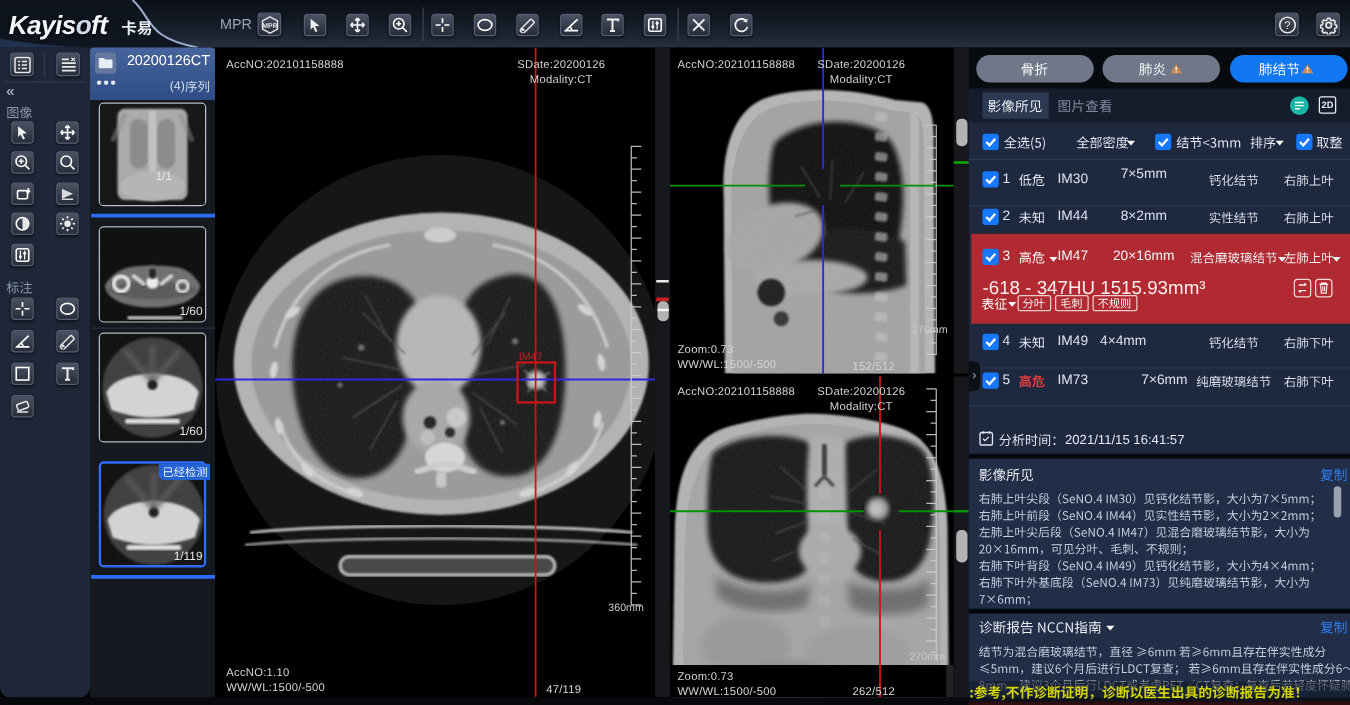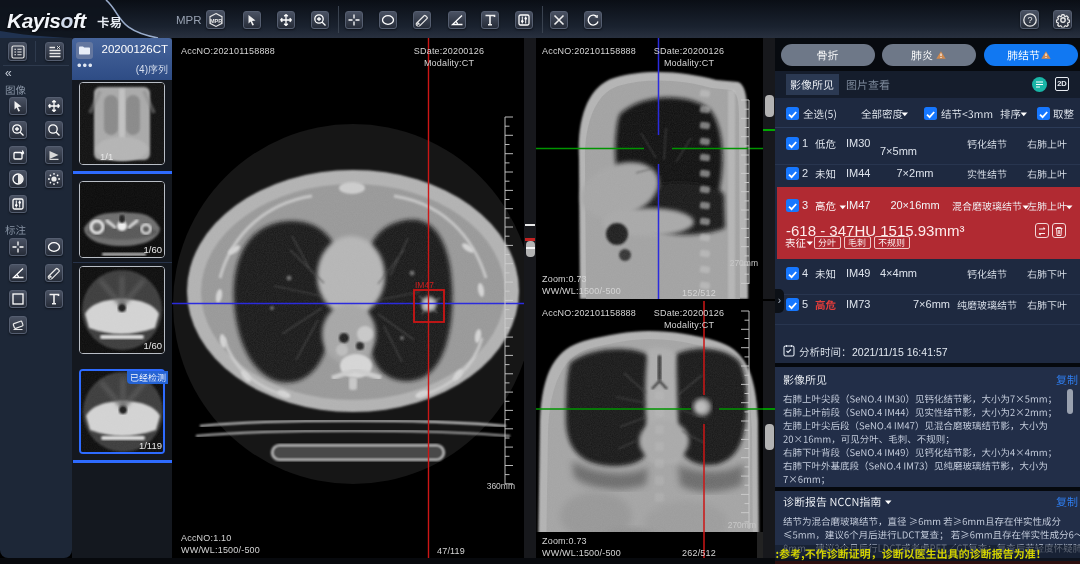--- a/index.html
+++ b/index.html
@@ -228,21 +228,21 @@
 <div class="ab" style="left:79px;top:82px;width:86px;height:83px;border:1px solid #b9bec6;border-radius:4px;background:#0d0d0d;overflow:hidden"><svg width="84" height="81" viewBox="0 0 84 81">
       <rect width="84" height="81" fill="#111"></rect>
       <rect x="14" y="4" width="56" height="73" rx="6" fill="#aaa" filter="url(#b1)"></rect>
       <rect x="24" y="12" width="14" height="40" rx="7" fill="#8a8a8a" filter="url(#b1)"></rect>
       <rect x="46" y="12" width="14" height="40" rx="7" fill="#8a8a8a" filter="url(#b1)"></rect>
       <rect x="39" y="6" width="6" height="60" fill="#c2c2c2" filter="url(#b1)"></rect>
       <path d="M20 8 L10 30 M64 8 L74 30" stroke="#888" stroke-width="4" opacity=".5" filter="url(#b1)"></path>
       <ellipse cx="42" cy="66" rx="26" ry="12" fill="#b5b5b5" filter="url(#b1)"></ellipse>
       <rect width="84" height="81" filter="url(#nz)" opacity=".15"></rect>
     </svg></div>
-<div class="ab" style="left:100px;top:151px;width:62px;text-align:left;color:#e8e8e8;font-size:9.5px">1/1</div>
+<div class="ab" style="left:100px;top:136px;width:62px;text-align:center;color:#e8e8e8;font-size:9.5px">1/1</div>
 <div class="ab" style="left:79px;top:181px;width:86px;height:77px;border:1px solid #b9bec6;border-radius:4px;background:#0d0d0d;overflow:hidden"><svg width="84" height="76" viewBox="0 0 84 76">
       <rect width="84" height="76" fill="#0b0b0b"></rect>
       <path d="M4 46 C16 28 30 32 42 30 C56 32 70 28 80 46 C80 56 66 64 42 64 C18 64 4 56 4 46 Z" fill="#6e6e6e" filter="url(#b1)"></path>
       <path d="M6 50 C20 40 64 40 78 50 C70 60 16 60 6 50 Z" fill="#585858" filter="url(#b1)"></path>
       <circle cx="17" cy="45" r="6" fill="none" stroke="#ececec" stroke-width="3" filter="url(#b1)"></circle>
       <circle cx="66" cy="47" r="4.5" fill="none" stroke="#e4e4e4" stroke-width="2.5" filter="url(#b1)"></circle>
       <circle cx="42" cy="44" r="5" fill="#efefef" filter="url(#b1)"></circle>
       <rect x="39.5" y="33" width="5" height="8" rx="2" fill="#1c1c1c" filter="url(#b1)"></rect>
       <path d="M26 38 L36 46 M48 46 L58 38" stroke="#d8d8d8" stroke-width="3" filter="url(#b1)"></path>
       <rect x="22" y="71" width="44" height="2.5" rx="1" fill="#cdcdcd" filter="url(#b1)"></rect>
@@ -472,27 +472,27 @@
     </svg></div>
 <div class="ab" style="left:1037px;top:107px;width:13px;height:13px;background:#1677ff;border-radius:2.5px"><svg width="13" height="13" viewBox="0 0 13 13">
       <path d="M3 6.6 L5.6 9.2 L10.2 4" stroke="#fff" stroke-width="1.8" fill="none"></path>
     </svg></div>
 <div class="ab" style="left:775px;top:127px;width:305px;height:1px;background:#2c3b58"></div>
 <div class="ab" style="left:786px;top:137px;width:13px;height:13px;background:#1677ff;border-radius:2.5px"><svg width="13" height="13" viewBox="0 0 13 13">
       <path d="M3 6.6 L5.6 9.2 L10.2 4" stroke="#fff" stroke-width="1.8" fill="none"></path>
     </svg></div>
 <div class="ab" style="left:802px;top:137px;color:#dde3ec;font-size:11px">1</div>
 <div class="ab" style="left:846px;top:137px;color:#dde3ec;font-size:11px">IM30</div>
-<div class="ab" style="left:880px;top:145px;width:70px;color:#dde3ec;font-size:11px">7×5mm</div>
+<div class="ab" style="left:880px;top:133px;width:70px;text-align:center;color:#dde3ec;font-size:11px">7×5mm</div>
 <div class="ab" style="left:786px;top:167px;width:13px;height:13px;background:#1677ff;border-radius:2.5px"><svg width="13" height="13" viewBox="0 0 13 13">
       <path d="M3 6.6 L5.6 9.2 L10.2 4" stroke="#fff" stroke-width="1.8" fill="none"></path>
     </svg></div>
 <div class="ab" style="left:802px;top:167px;color:#dde3ec;font-size:11px">2</div>
 <div class="ab" style="left:846px;top:167px;color:#dde3ec;font-size:11px">IM44</div>
-<div class="ab" style="left:880px;top:167px;width:70px;text-align:center;color:#dde3ec;font-size:11px">7×2mm</div>
+<div class="ab" style="left:880px;top:167px;width:70px;text-align:center;color:#dde3ec;font-size:11px">8×2mm</div>
 <div class="ab" style="left:777px;top:187px;width:303px;height:72px;background:#b12a32"></div>
 <div class="ab" style="left:786px;top:199px;width:13px;height:13px;background:#1677ff;border-radius:2.5px"><svg width="13" height="13" viewBox="0 0 13 13">
       <path d="M3 6.6 L5.6 9.2 L10.2 4" stroke="#fff" stroke-width="1.8" fill="none"></path>
     </svg></div>
 <div class="ab" style="left:802px;top:199px;color:#f2f4f8;font-size:11px">3</div>
 <div class="ab" style="left:846px;top:199px;color:#f2f4f8;font-size:11px">IM47</div>
 <div class="ab" style="left:880px;top:199px;width:70px;text-align:center;color:#f2f4f8;font-size:11px">20×16mm</div>
 <div class="ab" style="left:786px;top:222px;color:#fdecec;font-size:15px">-618 - 347HU 1515.93mm³</div>
 <div class="ab" style="left:1035px;top:223px;width:14px;height:15px;border:1px solid #f2d7d7;border-radius:3px"><svg width="12" height="13" viewBox="0 0 12 13">
       <path d="M3 4 H9 M9 4 L7.4 2.6 M3 8.5 H9 M3 8.5 L4.6 10" stroke="#fdeeee" stroke-width="1.1" fill="none"></path>

